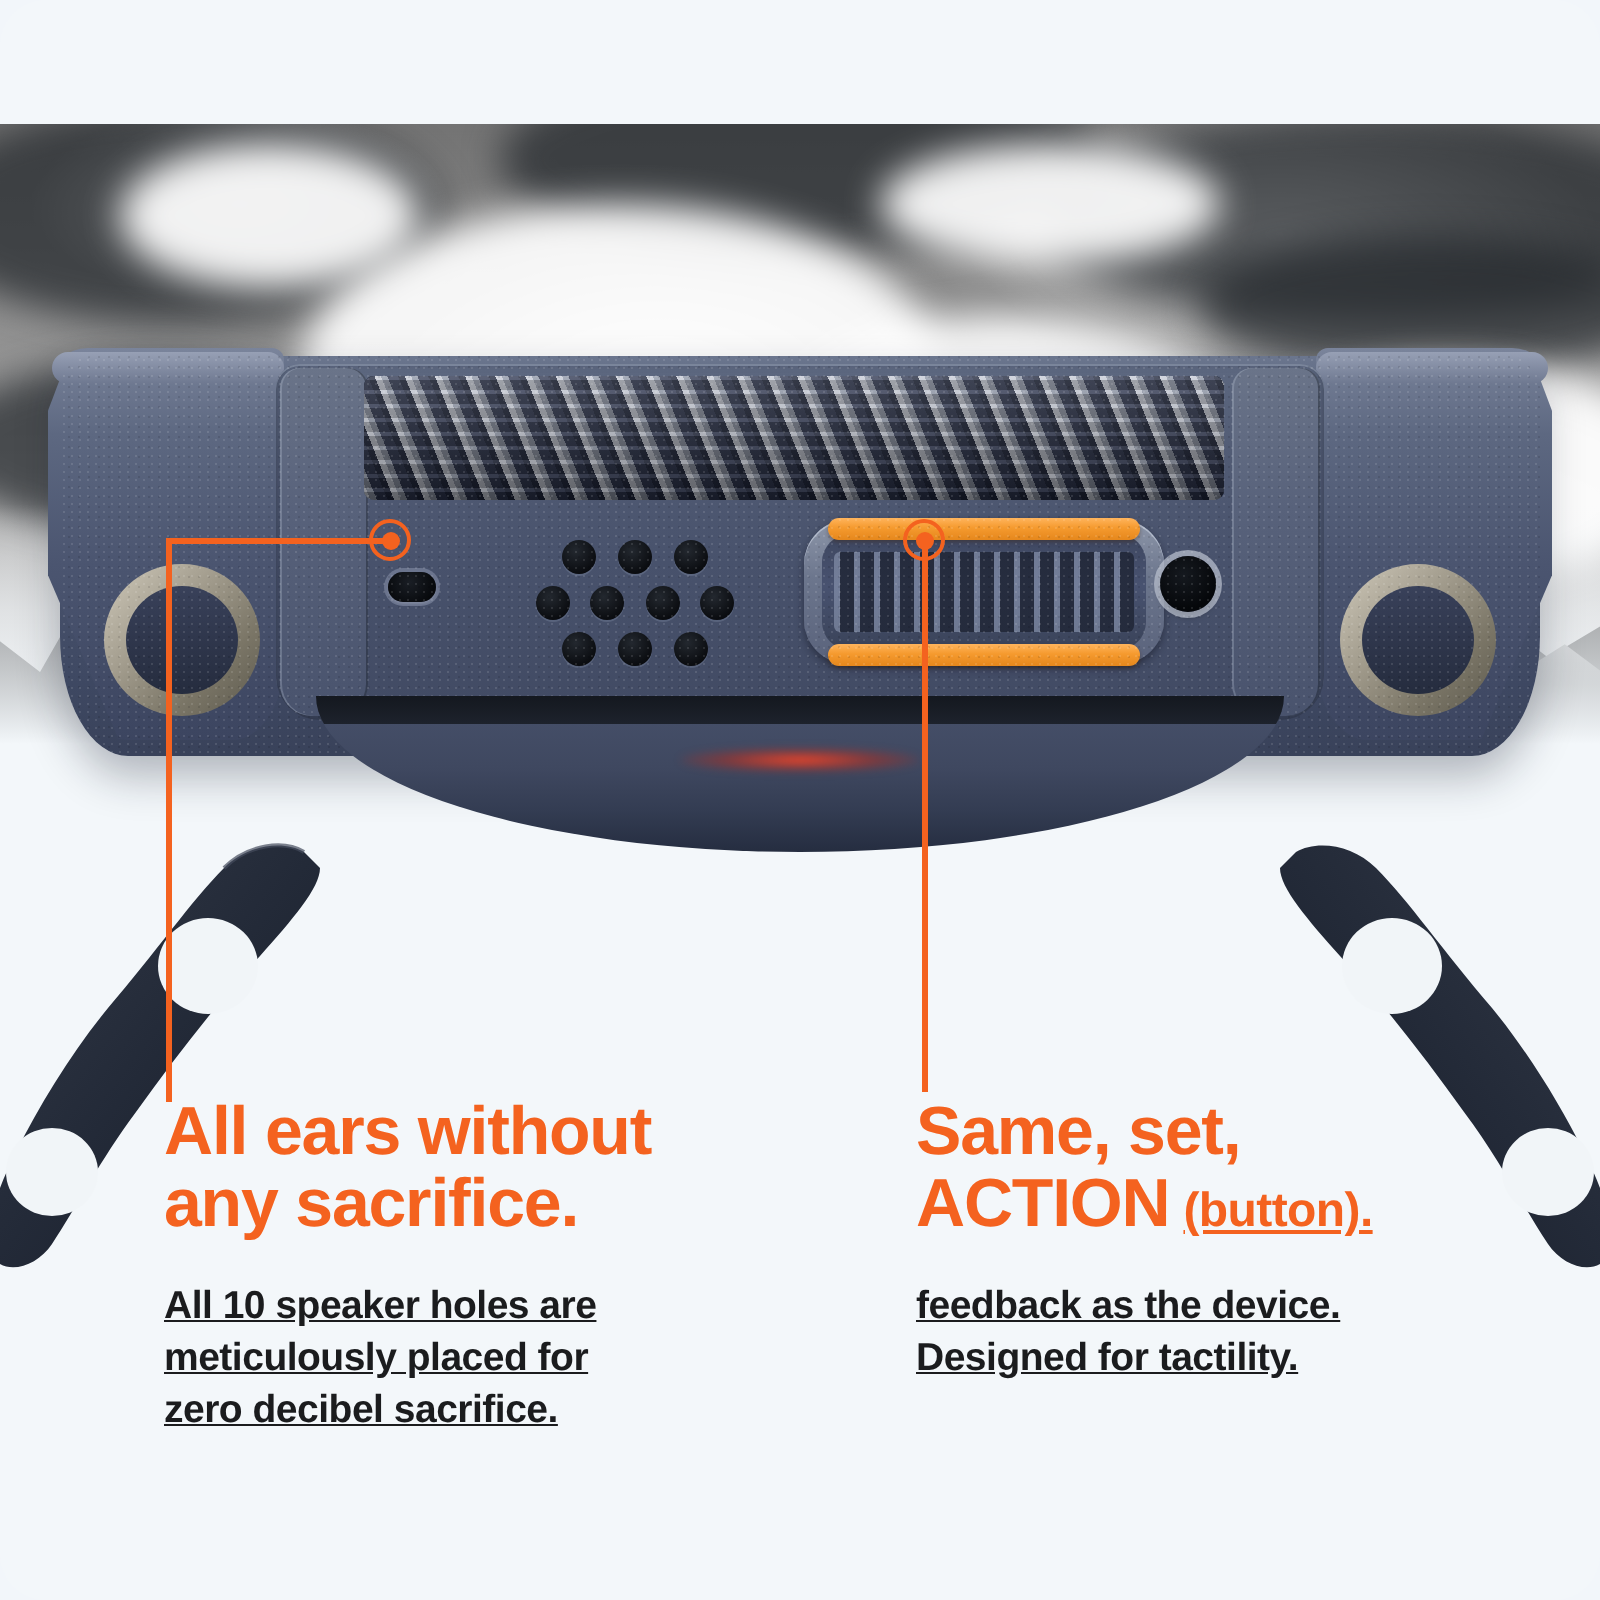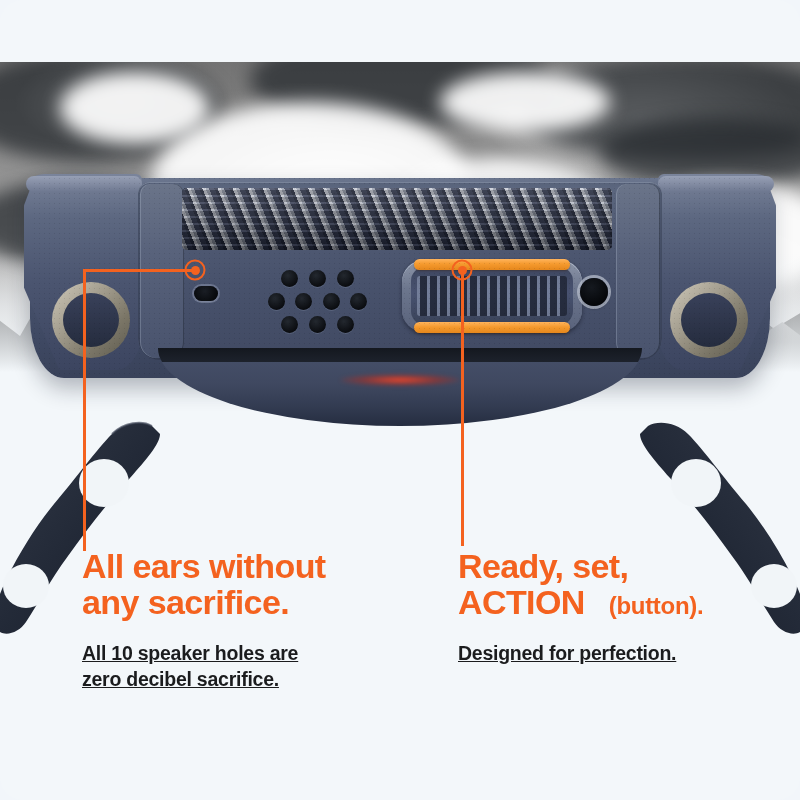--- a/index.html
+++ b/index.html
@@ -440,27 +440,29 @@
     <div class="c-dot" style="left:462px; top:270px;"></div>
   </div>
 
   <div class="copy left" style="--accent:#f4621f;">
     <div class="headline">
       <span class="ln">All ears without</span>
       <span class="ln">any sacrifice.</span>
     </div>
     <div class="body">
       <span class="ln">All 10 speaker holes are</span>
+      <span class="ln">meticulously placed for</span>
       <span class="ln">zero decibel sacrifice.</span>
     </div>
   </div>
 
   <div class="copy right" style="--accent:#f4621f;">
     <div class="headline">
-      <span class="ln">Ready, set,</span>
-      <span class="ln"><span>ACTION</span><span class="small" style="margin-left:24px;">(button).</span></span>
+      <span class="ln">Same, set,</span>
+      <span class="ln"><span>ACTION</span><span class="small" style="margin-left:7px;text-decoration:underline;">(button).</span></span>
     </div>
     <div class="body">
-      <span class="ln">Designed for perfection.</span>
+      <span class="ln">feedback as the device.</span>
+      <span class="ln">Designed for tactility.</span>
     </div>
   </div>
 
 </div>
 
 </body></html>

